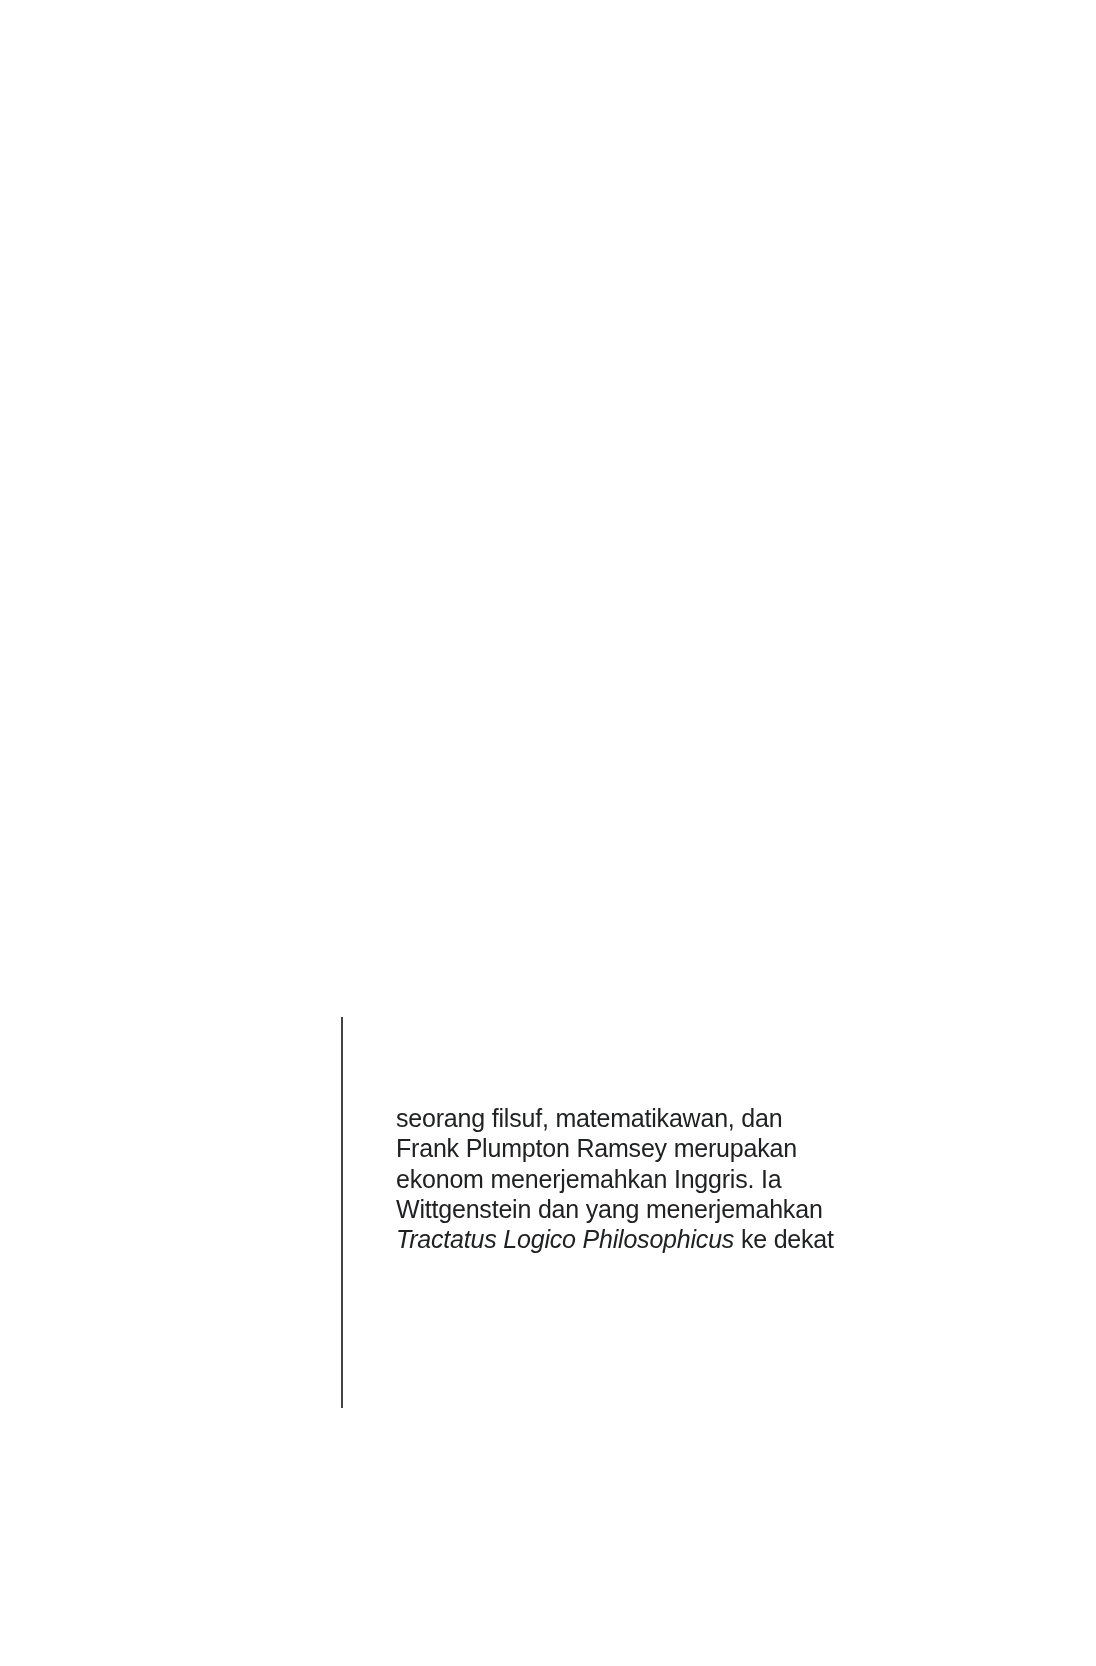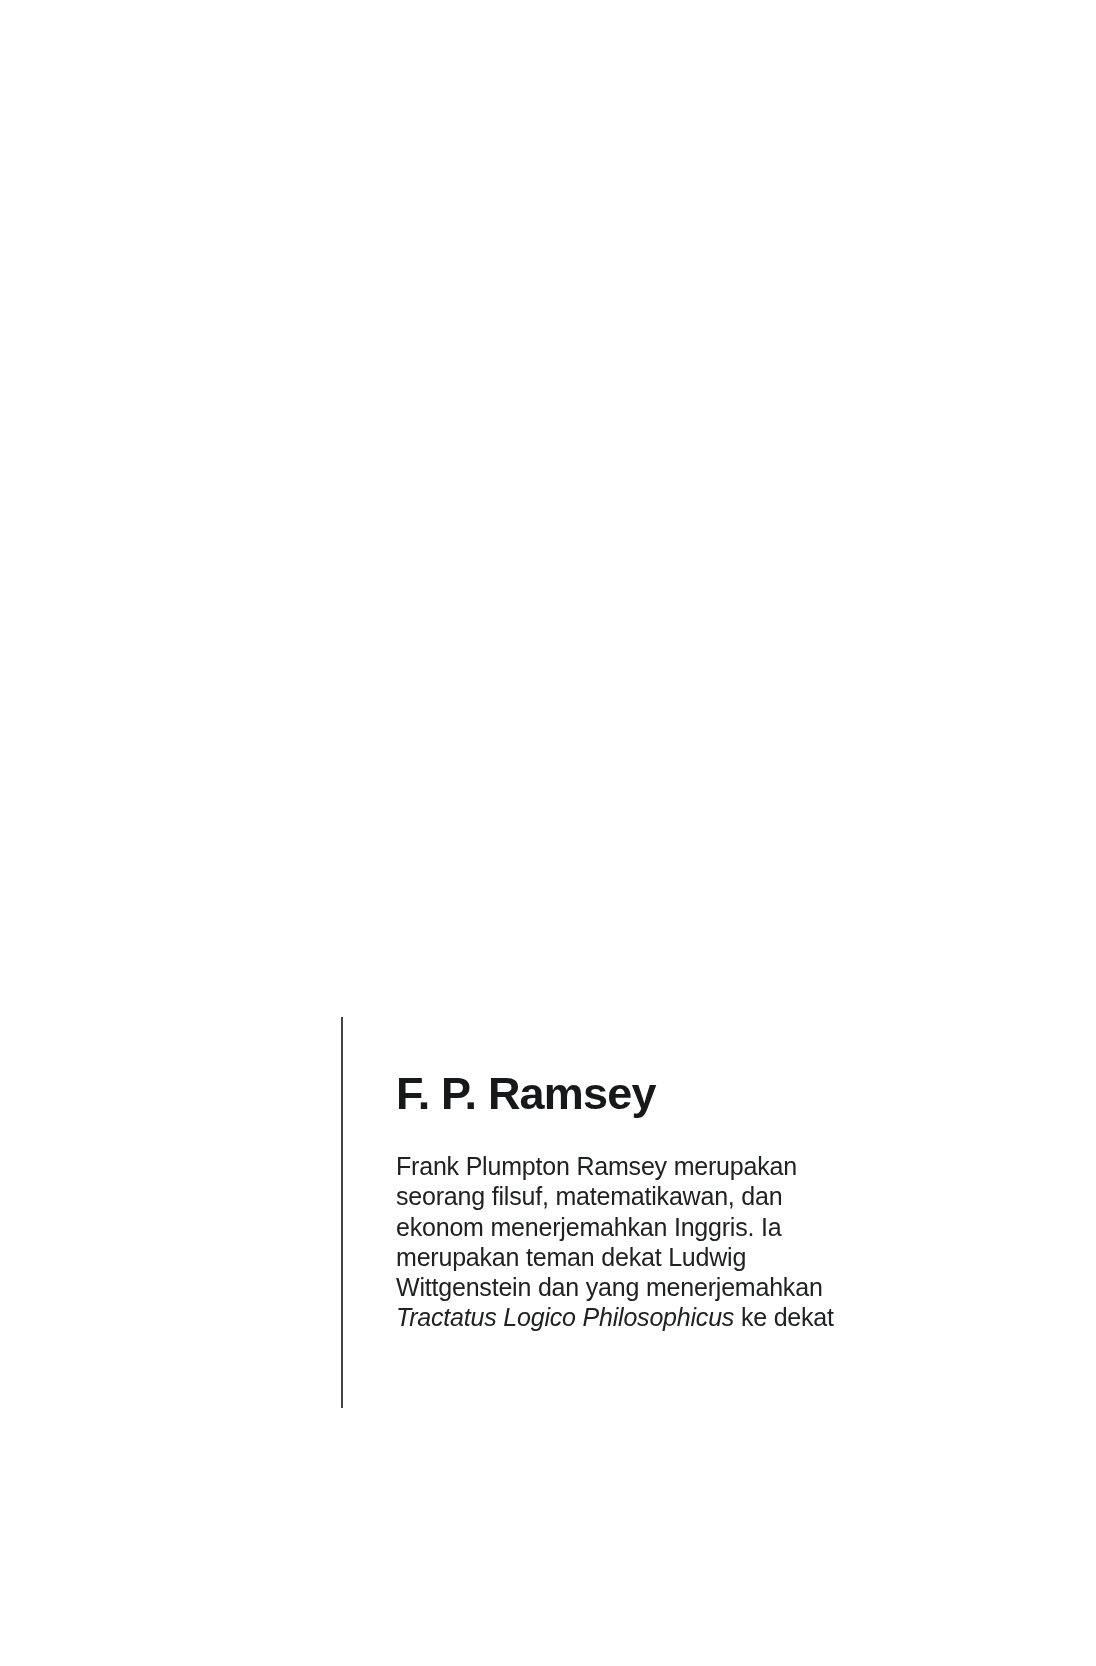--- a/index.html
+++ b/index.html
@@ -48,23 +48,21 @@
   }
   .line em {
   }
 </style>
 </head>
 <body style="background: rgb(255, 255, 255);">
 
 <div class="canvas">
   <div class="quote-rule"></div>
   <section class="article">
-    <h1 class="title">F. P. Ramsey</h1>
     <div class="para">
+        <div class="line"><span>seorang filsuf, matematikawan, dan</span></div>
         <div class="line"><span>Frank Plumpton Ramsey merupakan</span></div>
-        <div class="line"><span>seorang filsuf, matematikawan, dan</span></div>
         <div class="line"><span>ekonom menerjemahkan Inggris. Ia</span></div>
-        <div class="line"><span>merupakan teman dekat Ludwig</span></div>
         <div class="line"><span>Wittgenstein dan yang menerjemahkan</span></div>
         <div class="line"><em>Tractatus Logico Philosophicus</em><span> ke dekat</span></div>
       </div>
   </section>
 </div>
 
 </body></html>

